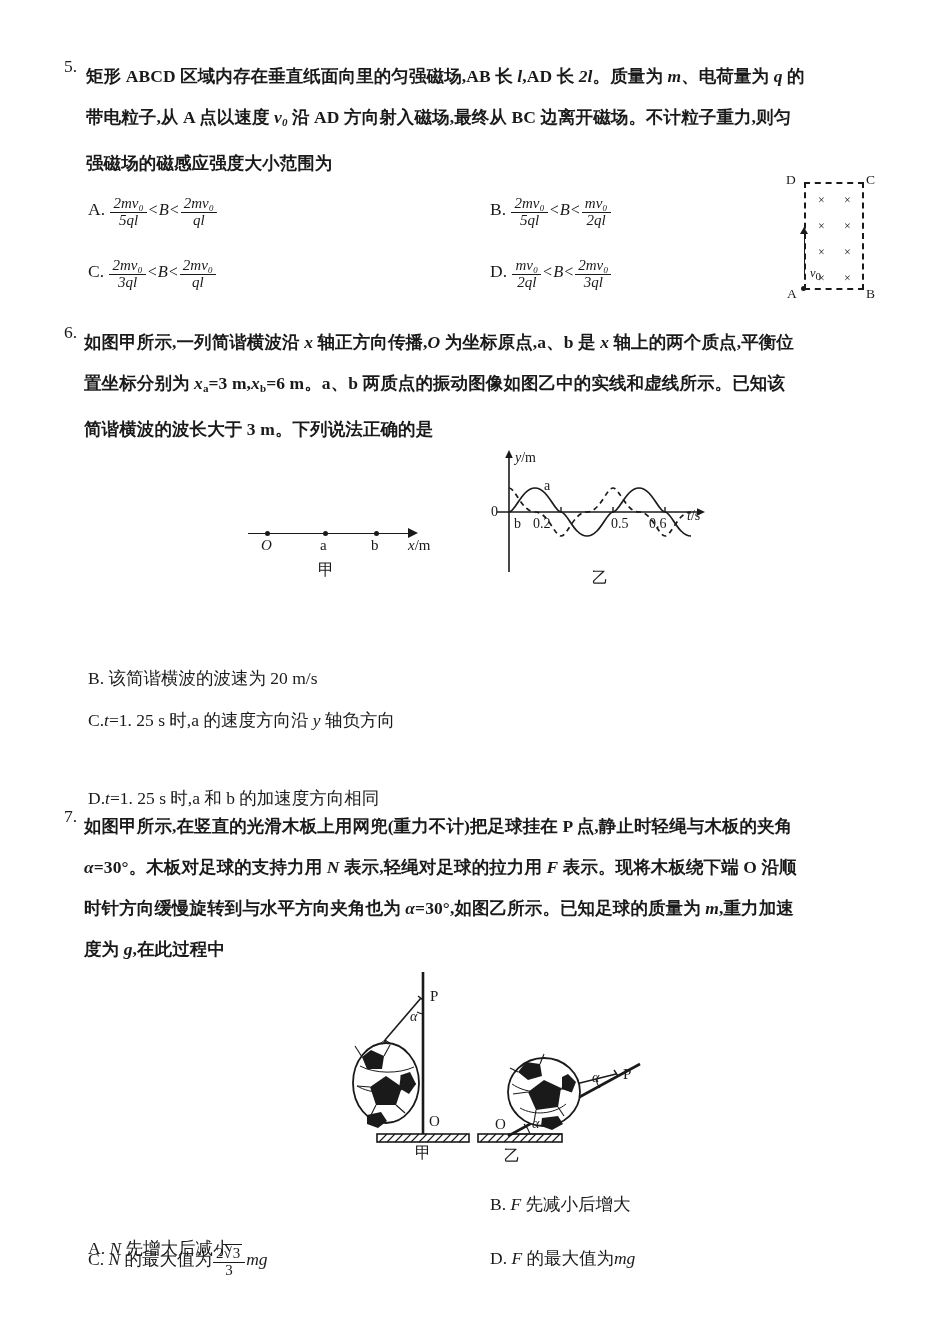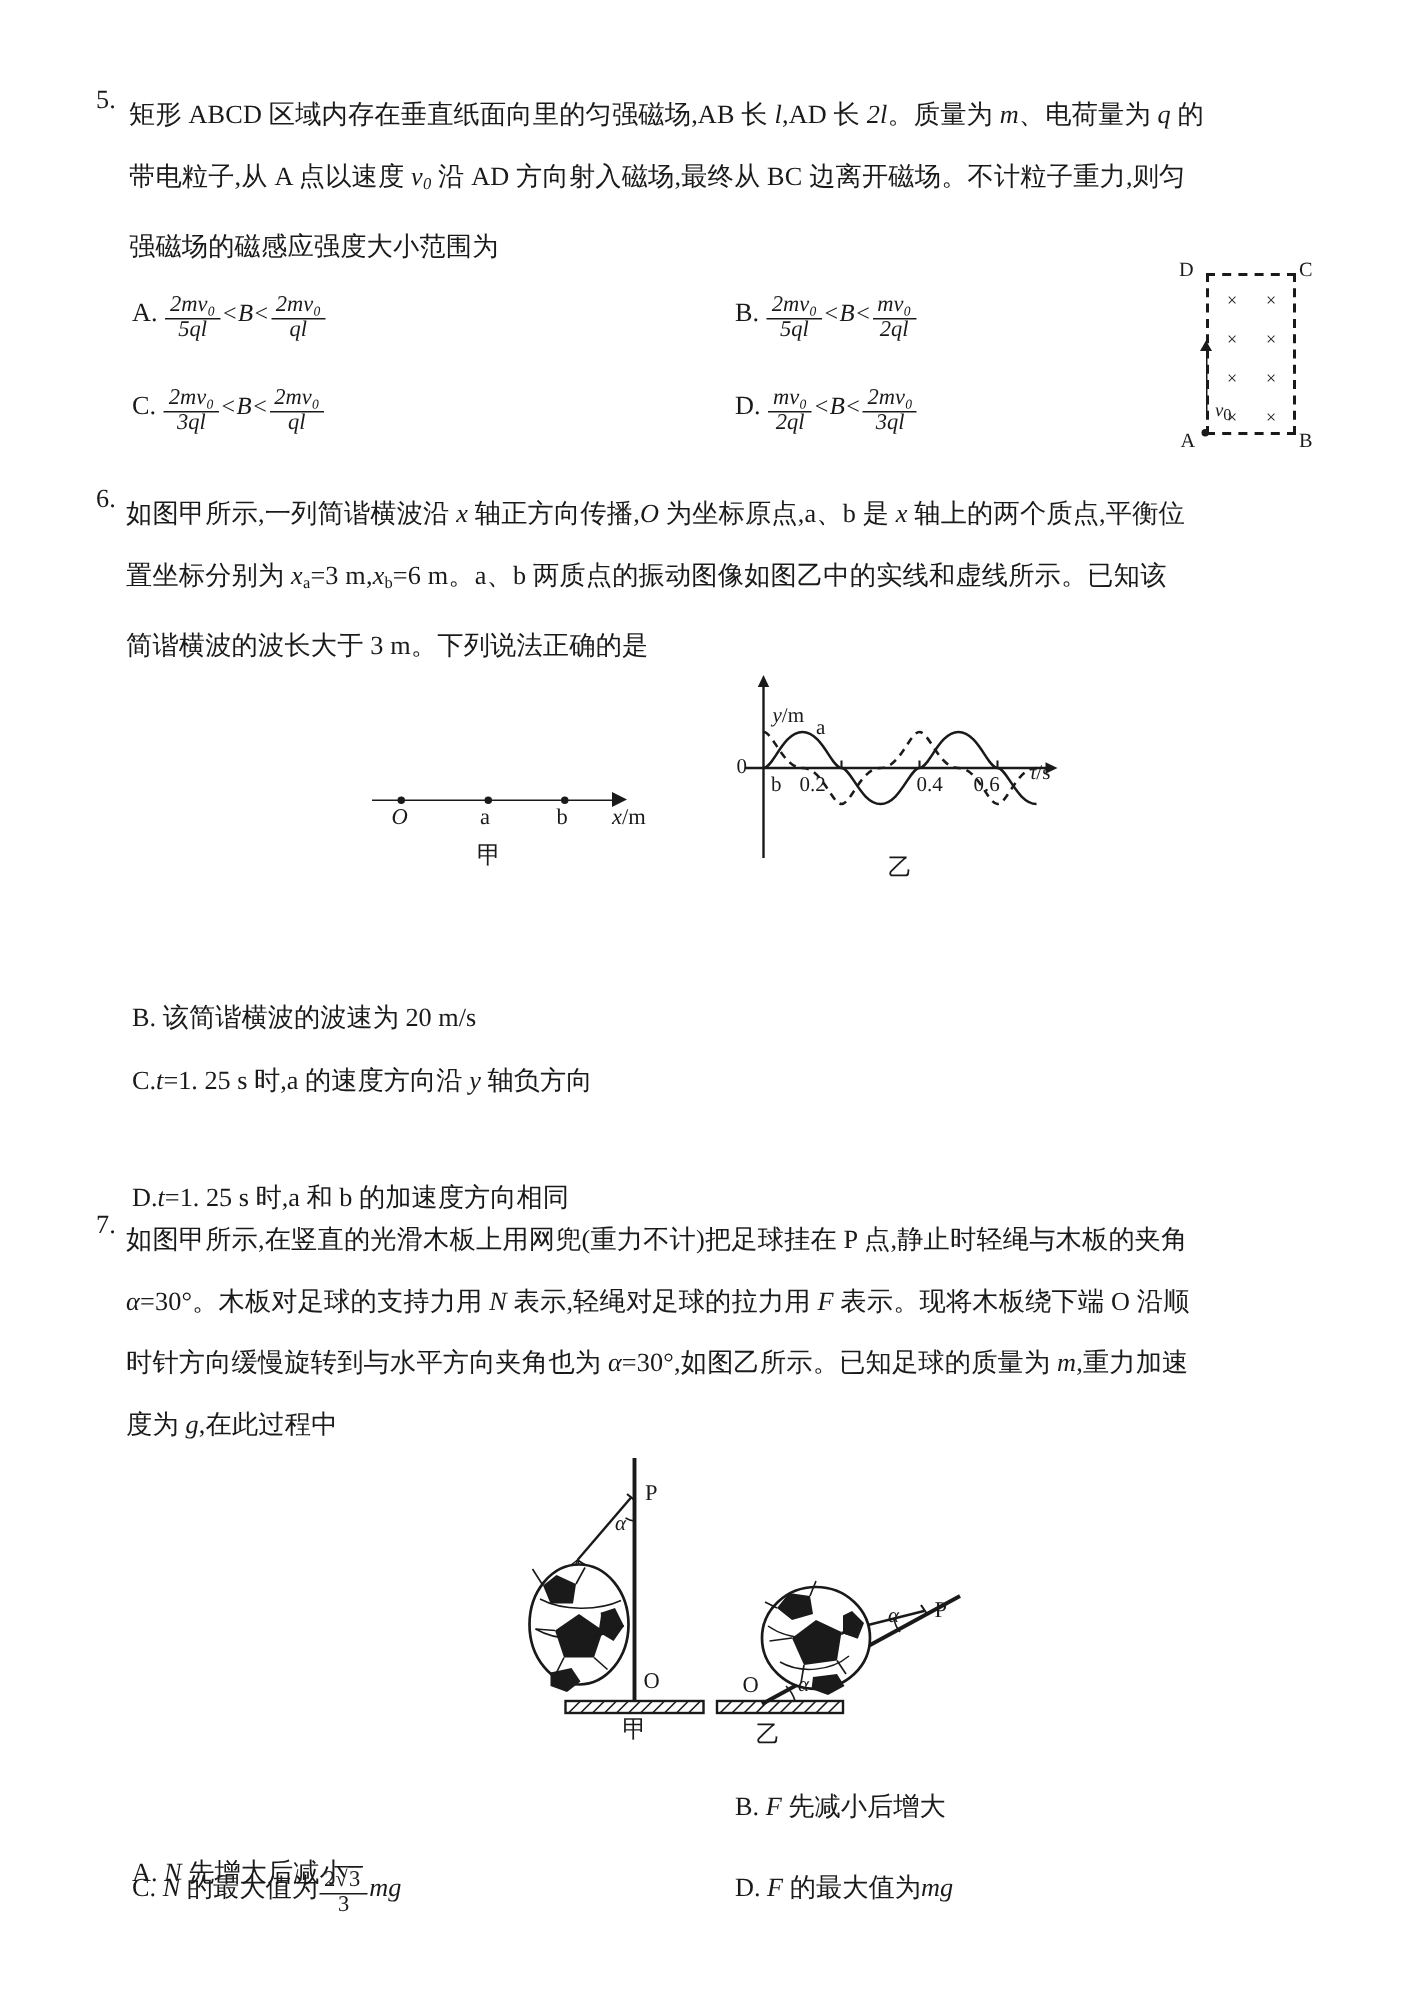--- a/index.html
+++ b/index.html
@@ -6,21 +6,21 @@
   body{
     width:950px;height:1343px;position:relative;
     font-family:"Liberation Serif","DejaVu Serif",serif;
     color:#1a1a1a;overflow:hidden;
   }
   .page{position:absolute;left:0;top:0;width:950px;height:1343px;}
 
   
   .q{position:absolute;font-size:17.5px;line-height:41px;}
   .qnum{position:absolute;font-size:17.5px;}
-  .body-line{white-space:nowrap;letter-spacing:0.1px;}
+  .body-line{white-space:nowrap;letter-spacing:0.1px;font-weight:bold;}
   .ital{font-style:italic;}
   .sub{font-size:11px;vertical-align:-0.28em;font-style:italic;}
   .opt{position:absolute;font-size:17.5px;white-space:nowrap;}
   .optlabel{font-style:normal;}
 
   
   .frac{display:inline-block;vertical-align:-0.55em;text-align:center;
         font-style:italic;line-height:1.05;margin:0 1px;}
   .frac .num{display:block;font-size:15px;padding:0 3px;}
   .frac .den{display:block;font-size:15px;border-top:1.3px solid #1a1a1a;padding:0 3px;}
@@ -200,27 +200,27 @@
       <path d="M22,62 C28.5,62 35,38 48,38 C61,38 67.5,62 74,62
                C80.5,62 87,86 100,86 C113,86 119.5,62 126,62
                C132.5,62 139,38 152,38 C165,38 171.5,62 178,62
                C184.5,62 191,86 204,86" fill="none" stroke="#1a1a1a" stroke-width="1.7"></path>
 
       <path d="M22,38 C28.5,38 35,62 48,62 C61,62 67.5,86 74,86
                C80.5,86 87,62 100,62 C113,62 119.5,38 126,38
                C132.5,38 139,62 152,62 C165,62 171.5,86 178,86
                C184.5,86 191,62 204,62" fill="none" stroke="#1a1a1a" stroke-width="1.7" stroke-dasharray="5,4"></path>
     </svg>
-    <div class="lbl" style="left:28px;top:0px;margin-top:20px;"><span class="ital">y</span>/m</div>
+    <div class="lbl" style="left:28px;top:0px;"><span class="ital">y</span>/m</div>
     <div class="lbl" style="left:4px;top:54px;">0</div>
     <div class="lbl" style="left:200px;top:58px;"><span class="ital">t</span>/s</div>
     <div class="lbl" style="left:57px;top:28px;">a</div>
     <div class="lbl" style="left:27px;top:66px;">b</div>
     <div class="lbl" style="left:46px;top:66px;">0.2</div>
-    <div class="lbl" style="left:124px;top:66px;">0.4</div>
+    <div class="lbl" style="left:124px;top:66px;">0.5</div>
     <div class="lbl" style="left:162px;top:66px;">0.6</div>
     <div class="cap">乙</div>
   </div>
 
   <div class="opt" style="left:88px;top:666px;">B. 该简谐横波的波速为 20 m/s</div>
   <div class="opt" style="left:88px;top:708px;">
     C.<span class="ital">t</span>=1. 25 s 时,a 的速度方向沿 <span class="ital">y</span> 轴负方向
   </div>
   <div class="opt" style="left:88px;top:750px;margin-top:36px;">
     D.<span class="ital">t</span>=1. 25 s 时,a 和 b 的加速度方向相同

